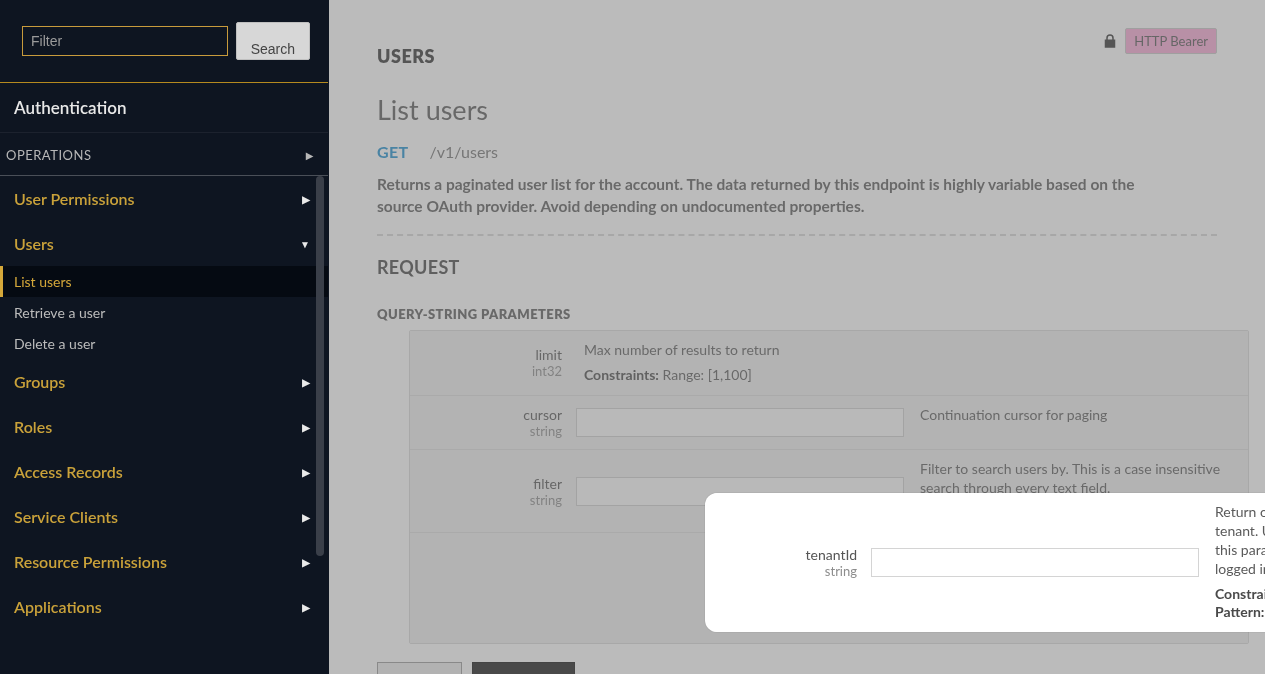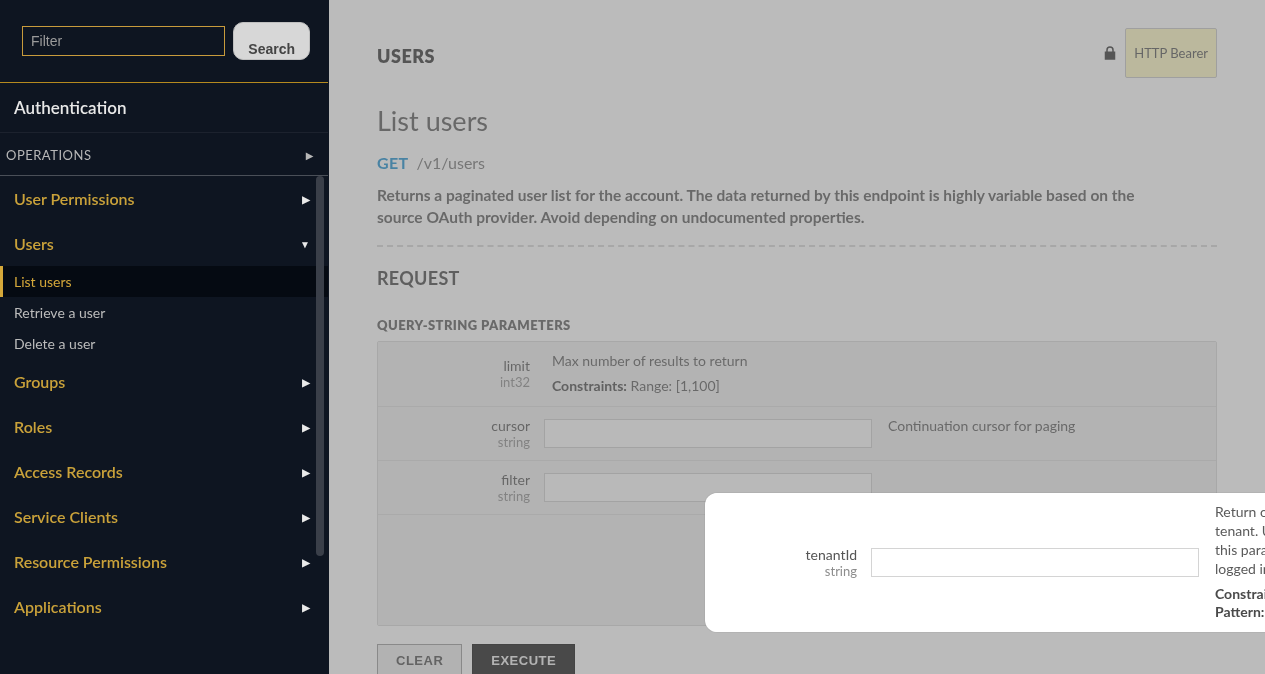--- a/index.html
+++ b/index.html
@@ -14,21 +14,21 @@
   .search-row {
     display: flex; align-items: center; padding: 22px 18px 22px 22px; gap: 8px;
   }
   .search-input {
     flex: 1; height: 30px; background: transparent; border: 1px solid #c89b3c;
     color: #aaa; padding: 0 8px; font-size: 14px; outline: none;
   }
   .search-input::placeholder { color: #9a9a9a; }
   .search-btn {
     height: 30px; padding: 18px 14px; background: #d7d7d7; border: 1px solid #bfbfbf;
-    color: #444; font-weight: 700; font-size: 14px; cursor: pointer; border-radius: 10px;
+    color: #444; font-weight: 400; font-size: 14px; cursor: pointer; border-radius: 2px;
   }
   .sidebar hr.gold {
     border: none; border-top: 1px solid #b58a1f; margin: 0;
   }
 
   .nav-top-link {
     display: block; padding: 14px 14px; color: #e8e8e8; font-size: 17px; font-weight: 600;
     border-bottom: 1px solid rgba(255,255,255,0.06); cursor: pointer;
   }
 
@@ -76,39 +76,39 @@
     display: flex; justify-content: space-between; align-items: flex-start;
   }
   .h-users {
     font-size: 18px; font-weight: 800; color: #333; letter-spacing: 0.5px; margin-top: 15px;
   }
   .auth-badge {
     display: flex; align-items: center; gap: 6px; margin-top: -2px;
   }
   .auth-badge .lock { width: 18px; height: 18px; }
   .auth-chip {
-    border: 1px solid #c7c7c7; background: #fef9c3; color: #555; font-size: 13px;
-    padding: 16px 8px; border-radius: 2px;
+    border: 1px solid #c7c7c7; background: #f9a8d4; color: #555; font-size: 13px;
+    padding: 4px 8px; border-radius: 2px;
   }
 
   .h-title {
     font-size: 27px; font-weight: 400; color: #595959; margin-top: 26px;
   }
   .endpoint-row { margin-top: 16px; font-size: 16px; }
   .method-get { color: #1b8ecf; font-weight: 700; letter-spacing: 0.3px; }
-  .endpoint-path { color: #757575; margin-left: 4px; }
+  .endpoint-path { color: #757575; margin-left: 17px; }
 
   .desc { color: #5a5a5a; font-size: 15.5px; line-height: 1.45; margin-top: 12px; max-width: 780px; font-weight: bold; }
   .dashed { border: none; border-top: 2px dashed #d6d6d6; margin: 16px 0 20px 0; }
 
   .h-request { font-size: 18px; font-weight: 700; color: #474747; letter-spacing: 0.3px; }
   .h-qsp { font-size: 13px; font-weight: 800; color: #5b5b5b; letter-spacing: 0.4px; margin-top: 28px; }
 
   .params-table {
-    margin-top: 8px; border: 1px solid #d8d8d8; border-radius: 2px; width: 840px;
+    margin-top: 8px; border: 1px solid #d8d8d8; border-radius: 2px; width: 840px; margin-left: 32px;
   }
   .param-row {
     display: flex; align-items: stretch; border-top: 1px solid #dcdcdc; position: relative;
   }
   .param-row:first-child { border-top: none; }
   .param-row.dim { background: #efefef; }
   .param-row.highlight {
     background: #fff; z-index: 100; border-radius: 12px; margin: 0 -1px;
     border-top: none; box-shadow: 0 0 0 1px rgba(0,0,0,0.04);
   }
@@ -258,20 +258,24 @@
           </div>
       </div>
       <div class="param-row dim">
         <div class="col-name">
             <span class="pname">filter</span>
             <span class="ptype">string</span>
           </div>
         <div class="col-input">
             <input value="" style="">
           </div>
+        <div class="col-desc">
+          <div>Filter to search users by. This is a case insensitive search through every text field.</div>
+          <div style="margin-top:6px"><b>Constraints:</b><span> Min length: 0, Max length: 64</span></div>
+        </div>
       </div>
 
       <div class="param-row" style="height:111px; border-top:1px solid #dcdcdc; background:#efefef"></div>
     </div>
 
     <div class="btn-row">
       <button class="btn-clear">CLEAR</button>
       <button class="btn-exec">EXECUTE</button>
     </div>
   </div>

